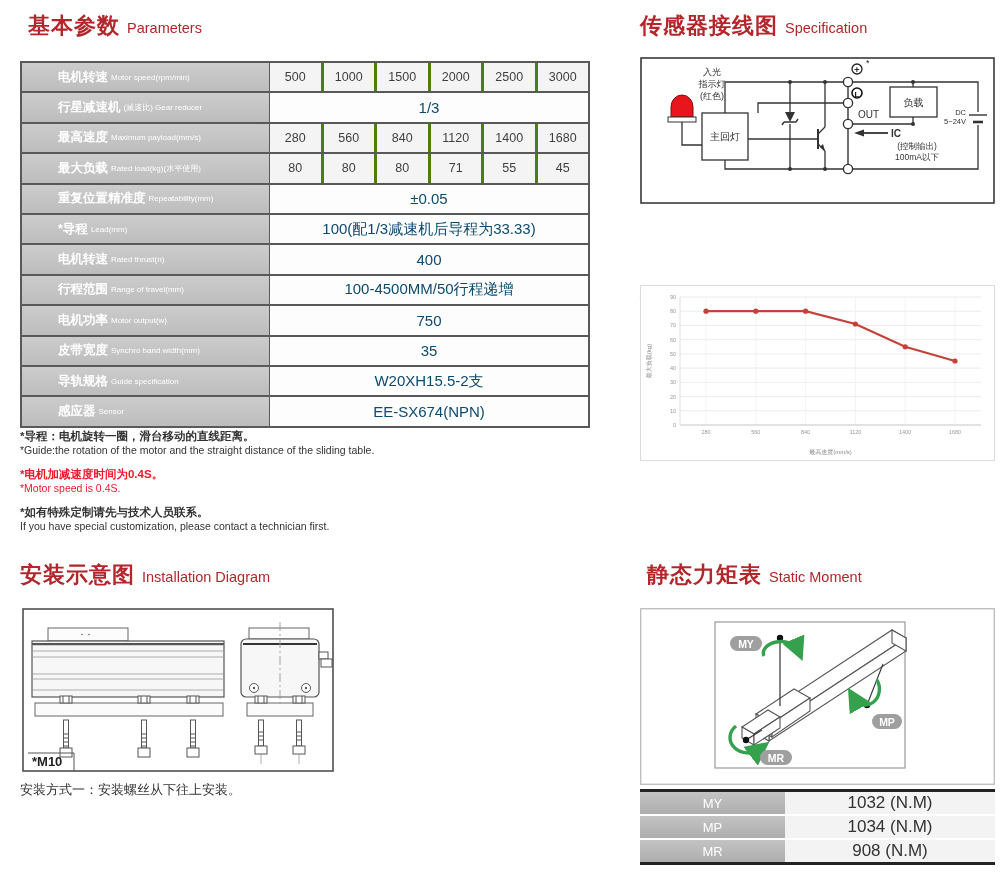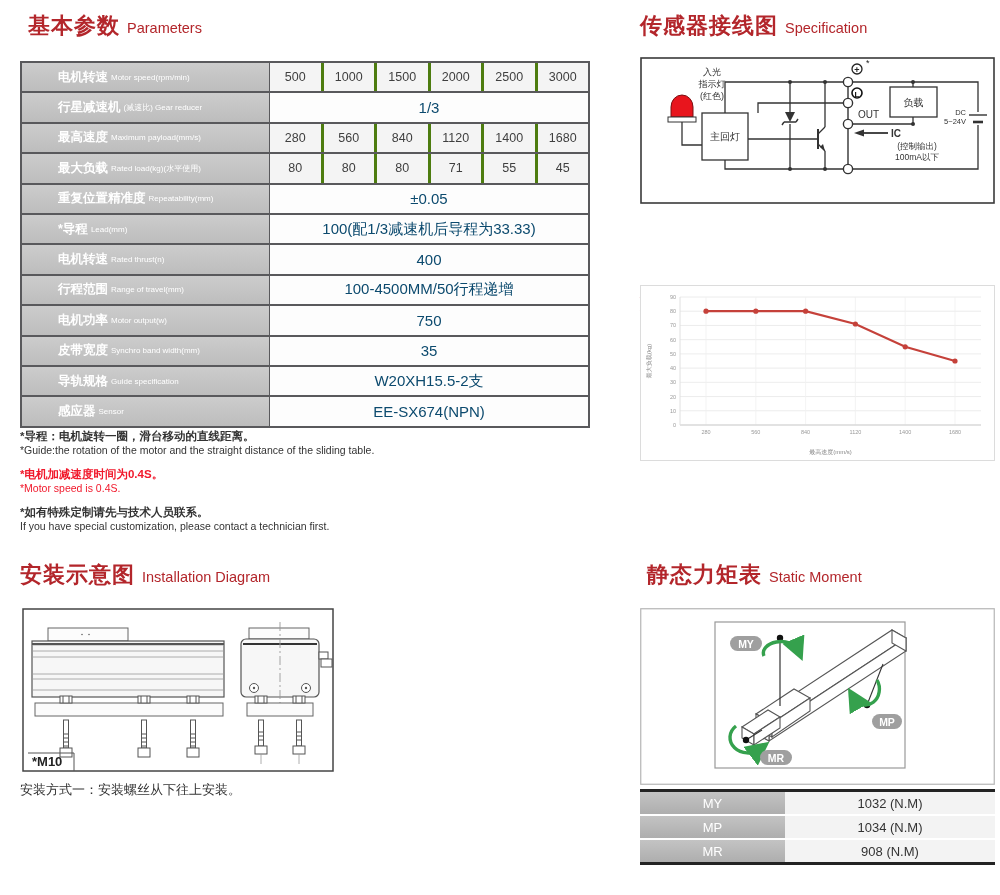--- a/index.html
+++ b/index.html
@@ -32,21 +32,21 @@
 
   
   .caption{position:absolute;left:20px;top:781px;font-size:13px;color:#333;font-weight:500;}
   svg text{font-family:"Liberation Sans","DejaVu Sans",sans-serif;}
 
   
   .mtable{position:absolute;left:640px;top:789px;width:355px;border-top:3px solid #232323;border-bottom:3px solid #232323;background:#fff;}
   .mrow{display:flex;height:22px;}
   .mrow + .mrow{border-top:2px solid #ffffff;}
   .mlabel{width:145px;background:linear-gradient(180deg,#c3c3c3,#aeaeae);color:#fff;display:flex;align-items:center;justify-content:center;font-size:13px;}
-  .mvalue{flex:1;background:#f3f3f3;color:#333;display:flex;align-items:center;justify-content:center;font-size:13px;}
+  .mvalue{flex:1;background:#f3f3f3;color:#333;display:flex;align-items:center;justify-content:center;font-size:17px;}
 </style>
 </head>
 <body>
 
 <div id="page">
 
   <div class="sec-title" style="left:28px;top:11px;">
     <span class="cn">基本参数</span><span class="en">Parameters</span>
   </div>
 

